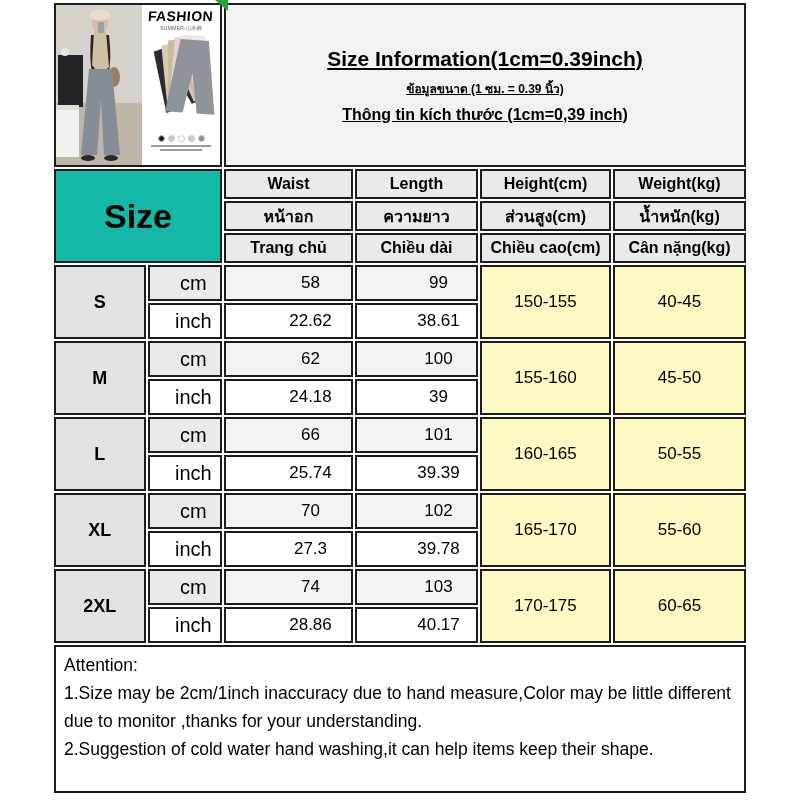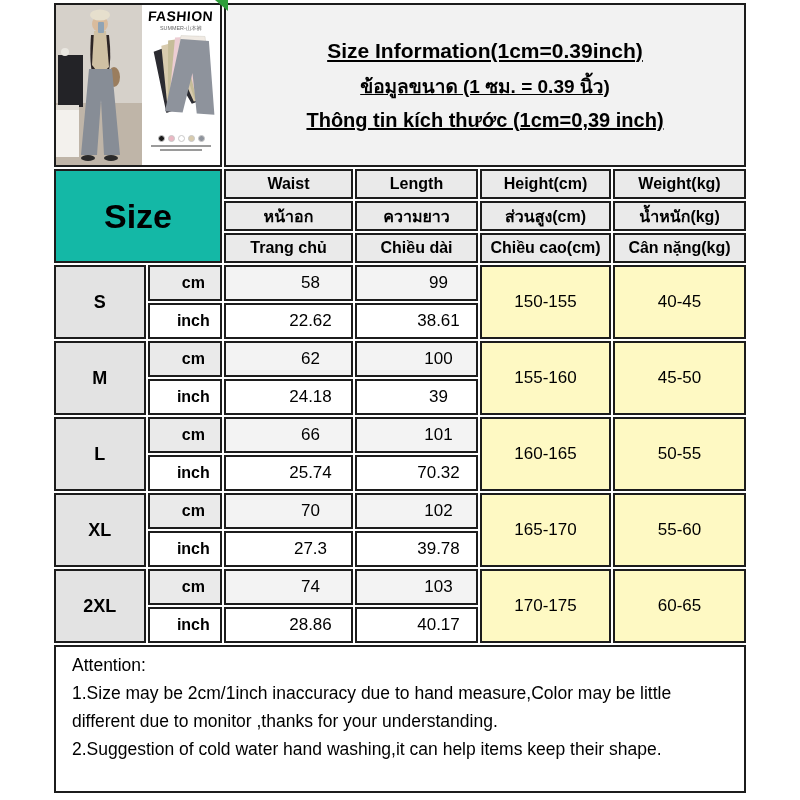--- a/index.html
+++ b/index.html
@@ -34,36 +34,36 @@
   .fan { margin-top:1px; }
   .dots { display:flex; gap:3px; margin-top:1px; }
   .dot { width:5px; height:5px; border-radius:50%; border:1px solid #c8c8c8; }
   .caption-bar { height:2px; background:#9a9a9a; margin-top:2px; }
   .caption-bar.b1 { width:60px; margin-top:3px; }
   .caption-bar.b2 { width:42px; }
 
   
   .c-title { background:#f2f2f2; font-weight:bold;text-decoration:underline; }
   .c-title .t1 { font-size:21px; }
-  .c-title .t2 { font-size:19px; margin-top:8px; }
-  .c-title .t3 { font-size:20px; margin-top:8px; }
+  .c-title .t2 { font-size:12px; margin-top:8px; }
+  .c-title .t3 { font-size:16px; margin-top:8px; }
 
   
   .c-size-hdr   { background:#14b8a6; font-size:34px; font-weight:bold; }
   .c-hdr        { background:#eaeaea; font-size:16px; font-weight:bold;margin-left:16px; }
   .c-sizeletter { background:#e3e3e3; font-size:18px; font-weight:bold; }
-  .c-unit       { font-size:16px; font-weight:bold; background:#fff;padding-left:17px; }
+  .c-unit       { font-size:20px; font-weight:normal; background:#fff;padding-left:17px; }
   .c-unit-cm    { background:#eaeaea; }
   .c-val        { font-size:17px; background:#fff;padding-left:44px; }
   .c-val-cm     { background:#f3f3f3; }
   .c-range      { background:#fef9c3; font-size:17px; }
 
   
   .c-attention  { background:#fff; text-align:left; vertical-align:top;
-                  padding:4px 16px; font-size:17.5px; line-height:28px; }
+                  padding:4px 8px; font-size:17.5px; line-height:28px; }
 
   
   .corner-marker { position:absolute; left:215px; top:0; width:13px; height:11px;
                    clip-path:polygon(0 0,100% 0,100% 100%); background:#2e9e3a; }
 </style>
 </head>
 <body>
 
 <div id="page">
 
@@ -196,21 +196,21 @@
       <td rowspan="2" class="c-sizeletter">L</td>
       <td class="c-unit c-unit-cm">cm</td>
       <td class="c-val c-val-cm">66</td>
       <td class="c-val c-val-cm">101</td>
       <td rowspan="2" class="c-range">160-165</td>
       <td rowspan="2" class="c-range">50-55</td>
     </tr>
     <tr class="r-body">
       <td class="c-unit">inch</td>
       <td class="c-val">25.74</td>
-      <td class="c-val">70.32</td>
+      <td class="c-val">39.39</td>
     </tr>
 
     <tr class="r-body">
       <td rowspan="2" class="c-sizeletter">XL</td>
       <td class="c-unit c-unit-cm">cm</td>
       <td class="c-val c-val-cm">70</td>
       <td class="c-val c-val-cm">102</td>
       <td rowspan="2" class="c-range">165-170</td>
       <td rowspan="2" class="c-range">55-60</td>
     </tr>

